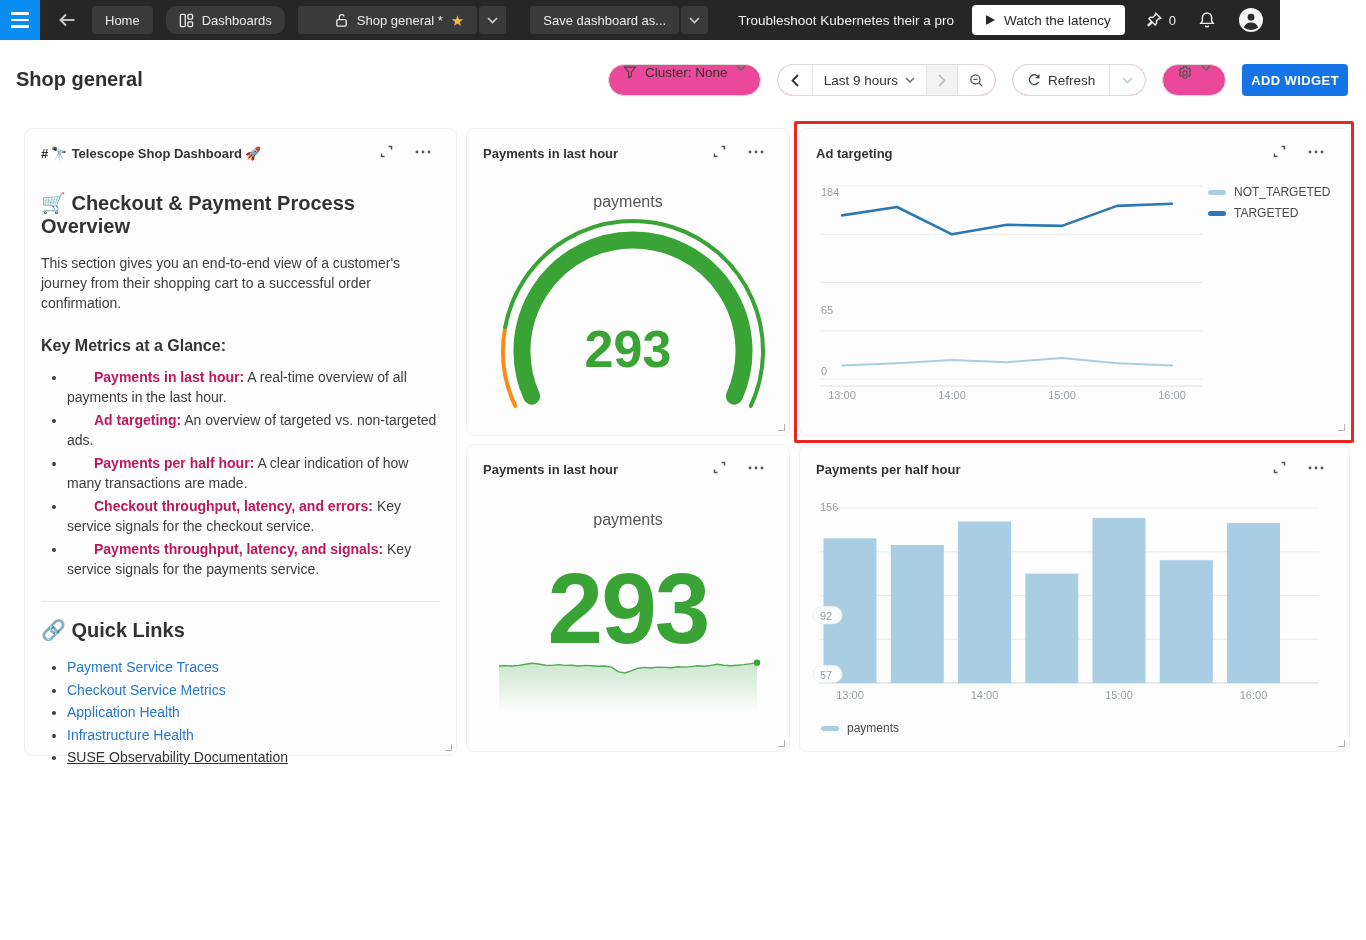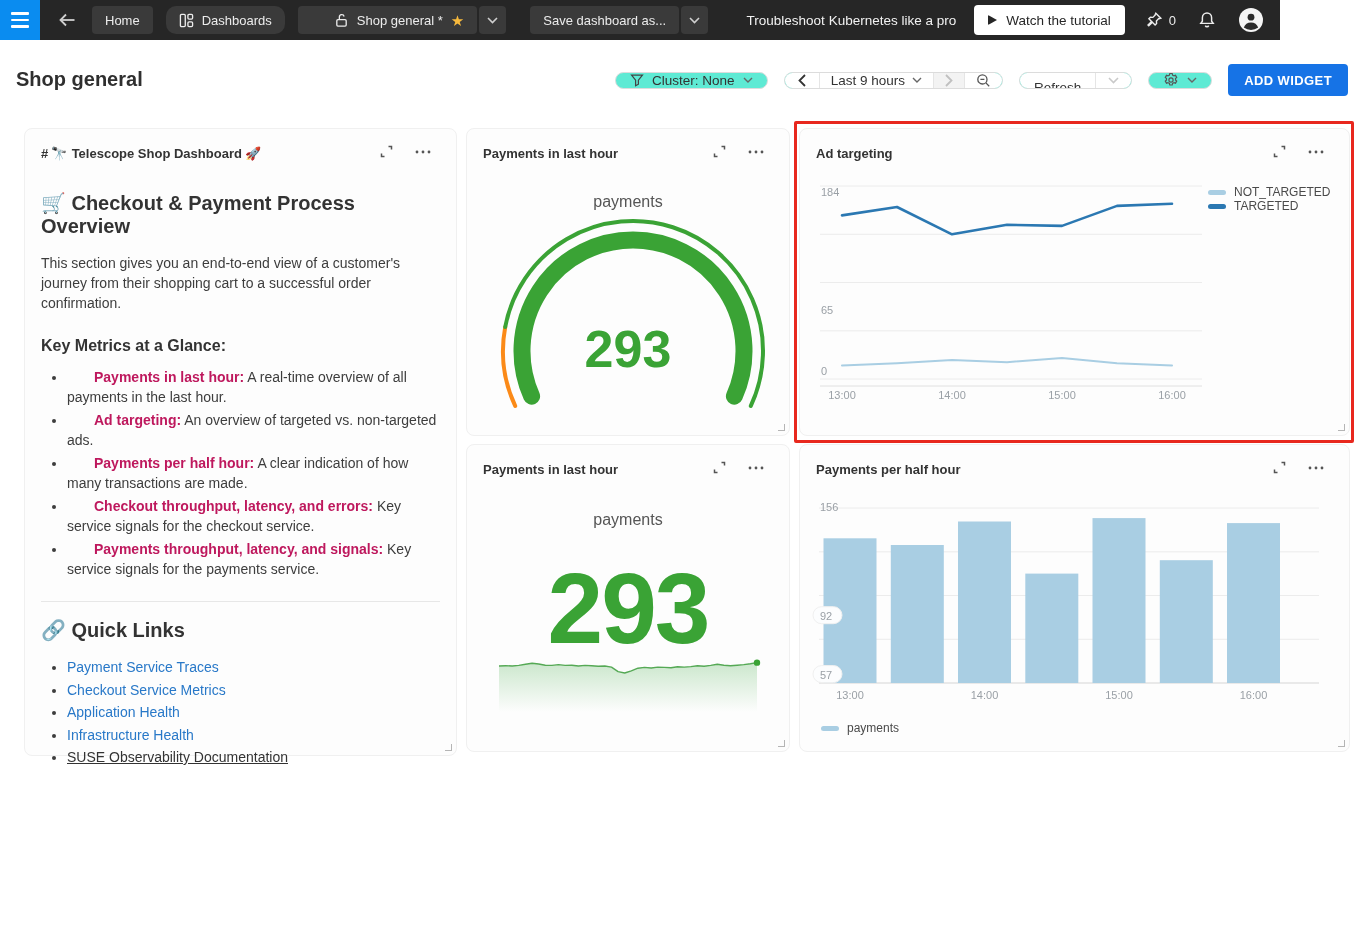--- a/index.html
+++ b/index.html
@@ -19,27 +19,27 @@
   .star { color:#f6b93d; font-size:15px; line-height:1; }
   .nav-right { margin-left:auto; display:flex; align-items:center; gap:18px; padding-right:14px; }
   .promo { color:#f2f2f2; font-size:13.5px; }
   .watch { height:30px; background:#fff; color:#262626; border:none; border-radius:4px; font-size:13.5px; font-family:inherit; display:inline-flex; align-items:center; gap:9px; padding:0 14px; cursor:pointer; }
   .play-tri { width:0; height:0; border-left:9px solid #262626; border-top:5.5px solid transparent; border-bottom:5.5px solid transparent; border-radius:1px; }
   .iconbtn { background:transparent; border:none; display:inline-flex; align-items:center; gap:6px; color:#ececec; font-size:13px; font-family:inherit; cursor:pointer; padding:2px; }
 
   
   .page-title { position:absolute; left:16px; top:68px; font-size:20px; font-weight:700; color:#2f2f2f; }
   .controls { position:absolute; top:64px; right:18px; display:flex; gap:16px; align-items:center; }
-  .pill { height:17px; border:1px solid #dcdcdc; border-radius:16px; background:#5eead4; display:inline-flex; align-items:center; font-size:13.5px; color:#333; font-family:inherit; cursor:pointer; }
+  .pill { height:32px; border:1px solid #dcdcdc; border-radius:16px; background:#ec4899; display:inline-flex; align-items:flex-start; font-size:13.5px; color:#333; font-family:inherit; cursor:pointer; }
   button.pill { padding:0 14px; gap:8px; }
   .pill.group { padding:0; overflow:hidden; }
   .seg { height:100%; border:none; background:#fff; display:inline-flex; align-items:center; gap:7px; padding:0 11px; font-size:13.5px; color:#333; font-family:inherit; cursor:pointer; }
   .seg + .seg { border-left:1px solid #e5e5e5; }
   .seg.disabled { background:#f3f3f3; color:#c0c0c0; cursor:default; }
-  .addw { height:32px; background:#1673e6; color:#fff; border:none; border-radius:4px; font-size:13px; font-weight:700; letter-spacing:.4px; padding:0 16px; font-family:inherit; cursor:pointer; }
+  .addw { height:32px; background:#1673e6; color:#fff; border:none; border-radius:4px; font-size:13px; font-weight:700; letter-spacing:.4px; padding:0 9px; font-family:inherit; cursor:pointer; }
 
   
   .card { position:absolute; background:#fdfdfd; border:1px solid #f0f0f0; border-radius:8px; }
   .whead { position:absolute; left:16px; top:15px; right:16px; height:20px; }
   .wtitle { font-size:13px; font-weight:600; color:#333; }
   .wicon { position:absolute; top:0; background:transparent; border:none; cursor:pointer; padding:0; }
   .wicon.expand { right:46px; }
   .wicon.more { right:8px; }
   .rsz { position:absolute; right:4px; bottom:4px; width:7px; height:7px; border-right:1.5px solid #b5b5b5; border-bottom:1.5px solid #b5b5b5; }
 
@@ -56,21 +56,21 @@
   .links-ul li { line-height:22.5px; }
   .lnk { color:#2878c8; text-decoration:none; cursor:pointer; }
   .lnk.plain { color:#333; text-decoration:underline; }
 
   
   .metric-label { position:absolute; left:0; right:0; text-align:center; font-size:16px; color:#555; }
   .gauge-value { position:absolute; left:0; right:0; text-align:center; font-size:52px; font-weight:700; color:#3aa335; }
   .big-value { position:absolute; left:0; right:0; text-align:center; font-size:100px; font-weight:700; color:#3aa335; letter-spacing:-2px; line-height:1; }
 
   
-  .legend-col { position:absolute; display:flex; flex-direction:column; }
+  .legend-col { position:absolute; display:flex; flex-direction:column; gap:7px; }
   .legend-row { position:absolute; display:flex; align-items:center; gap:8px; }
   .legend-item { display:flex; align-items:center; gap:8px; cursor:pointer; }
   .legend-swatch { width:18px; height:5px; border-radius:2.5px; }
   .legend-label { font-size:12px; color:#4a4a4a; }
 
   svg text { font-family:"Liberation Sans", sans-serif; }
 
   .highlight-box { position:absolute; left:794px; top:121px; width:560px; height:322px; border:3px solid #e8281e; border-radius:2px; pointer-events:none; z-index:6; }
 </style>
 </head>
@@ -118,24 +118,24 @@
       <button class="nbtn gap-l">
         <span>Save dashboard as...</span>
       </button>
       <button class="nbtn chev">
         <svg width="11" height="7" viewBox="0 0 11 7" fill="none" stroke="#cfcfcf" stroke-width="1.6">
             <path d="M1 1l4.5 4.5L10 1"></path>
           </svg>
       </button>
     </nav>
     <div class="nav-right">
-      <span class="promo">Troubleshoot Kubernetes like a pro</span>
+      <span class="promo">Troubleshoot Kubernetes their a pro</span>
       <button class="watch">
         <span class="play-tri"></span>
-        <span>Watch the tutorial</span>
+        <span>Watch the latency</span>
       </button>
       <button class="iconbtn">
         <svg width="18" height="18" viewBox="0 0 18 18" fill="none" stroke="#ececec" stroke-width="1.4">
             <path d="M10.8 2.2l5 5-1.7.5-.4-.1-2.3 2.3.2 2.5-1.5 1.5-2.7-2.7-3.6 3.6-.8-.8 3.6-3.6L3.9 7.7l1.5-1.5 2.5.2 2.3-2.3-.1-.4z"></path>
           </svg>
         <span>0</span>
       </button>
       <button class="iconbtn">
         <svg width="18" height="18" viewBox="0 0 16 16" fill="none" stroke="#ececec" stroke-width="1.3">
             <path d="M8 1.8a4.1 4.1 0 0 0-4.1 4.1v3.2L2.5 11h11L12.1 9.1V5.9A4.1 4.1 0 0 0 8 1.8z"></path>
@@ -184,21 +184,21 @@
       <button class="seg" style="padding:0 11px;">
         <svg width="15" height="15" viewBox="0 0 15 15" fill="none" stroke="#555" stroke-width="1.3">
             <circle cx="6.4" cy="6.4" r="4.6"></circle>
             <path d="M4.4 6.4h4"></path>
             <path d="M9.9 9.9l3.3 3.3"></path>
           </svg>
       </button>
     </div>
 
     <div class="pill group">
-      <button class="seg" style="padding:0 14px;flex-direction:column;">
+      <button class="seg" style="padding:0 14px;">
         <svg width="14" height="14" viewBox="0 0 16 16" fill="none" stroke="#444" stroke-width="1.5">
             <path d="M13.2 10.4A5.6 5.6 0 1 1 13.3 5"></path>
             <path d="M13.6 1.6v3.6h-3.6" fill="none"></path>
           </svg>
         <span>Refresh</span>
       </button>
       <button class="seg" style="padding:0 12px;">
         <svg width="11" height="7" viewBox="0 0 11 7" fill="none" stroke="#c9c9c9" stroke-width="1.6">
             <path d="M1 1l4.5 4.5L10 1"></path>
           </svg>

